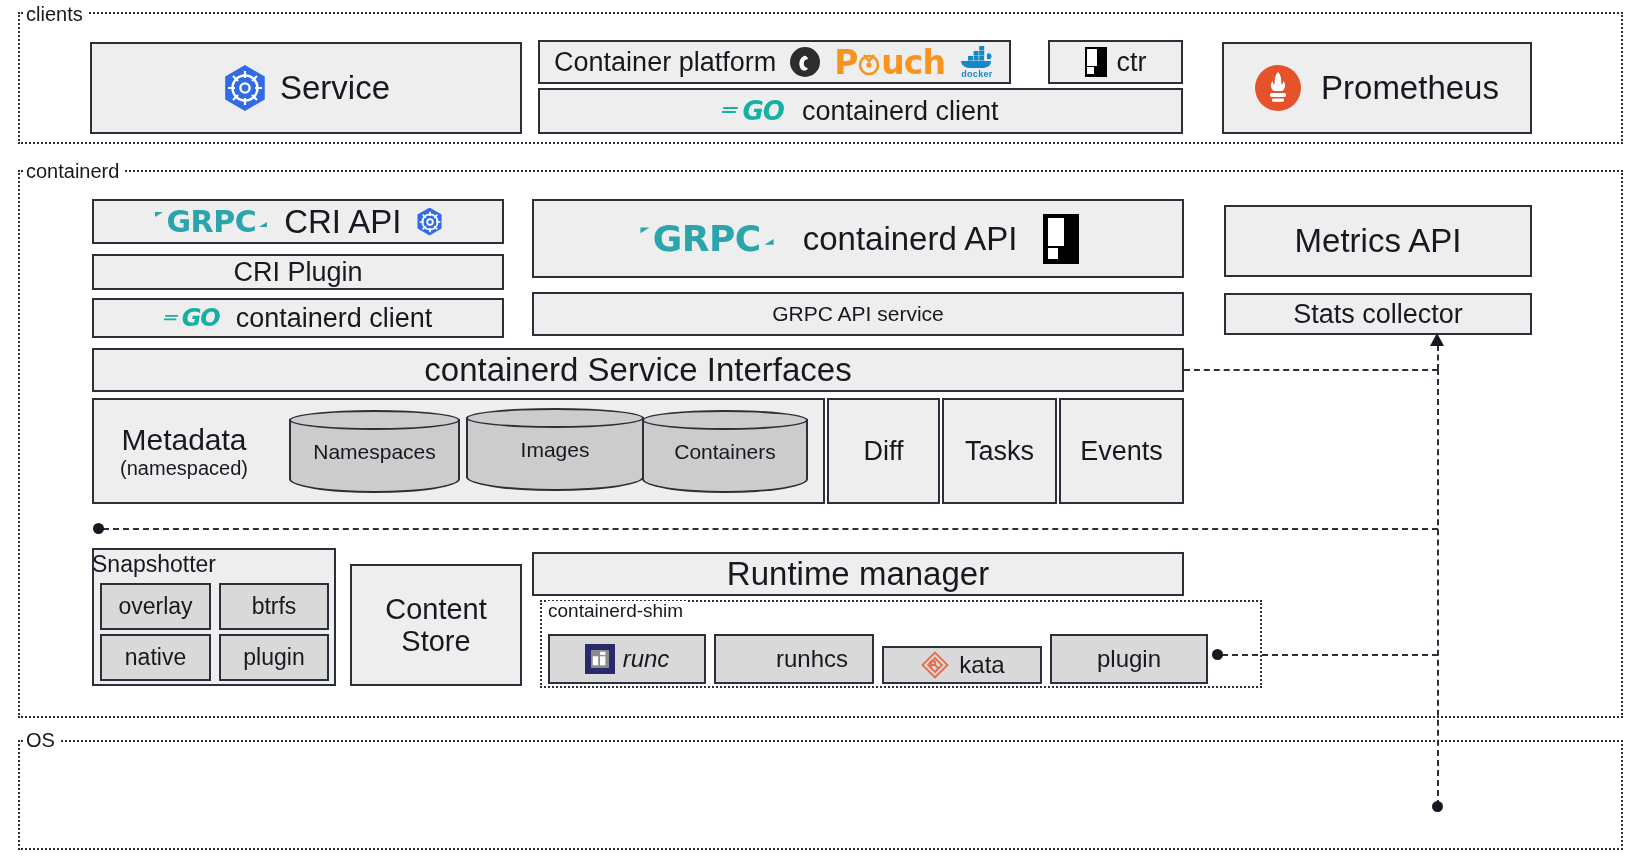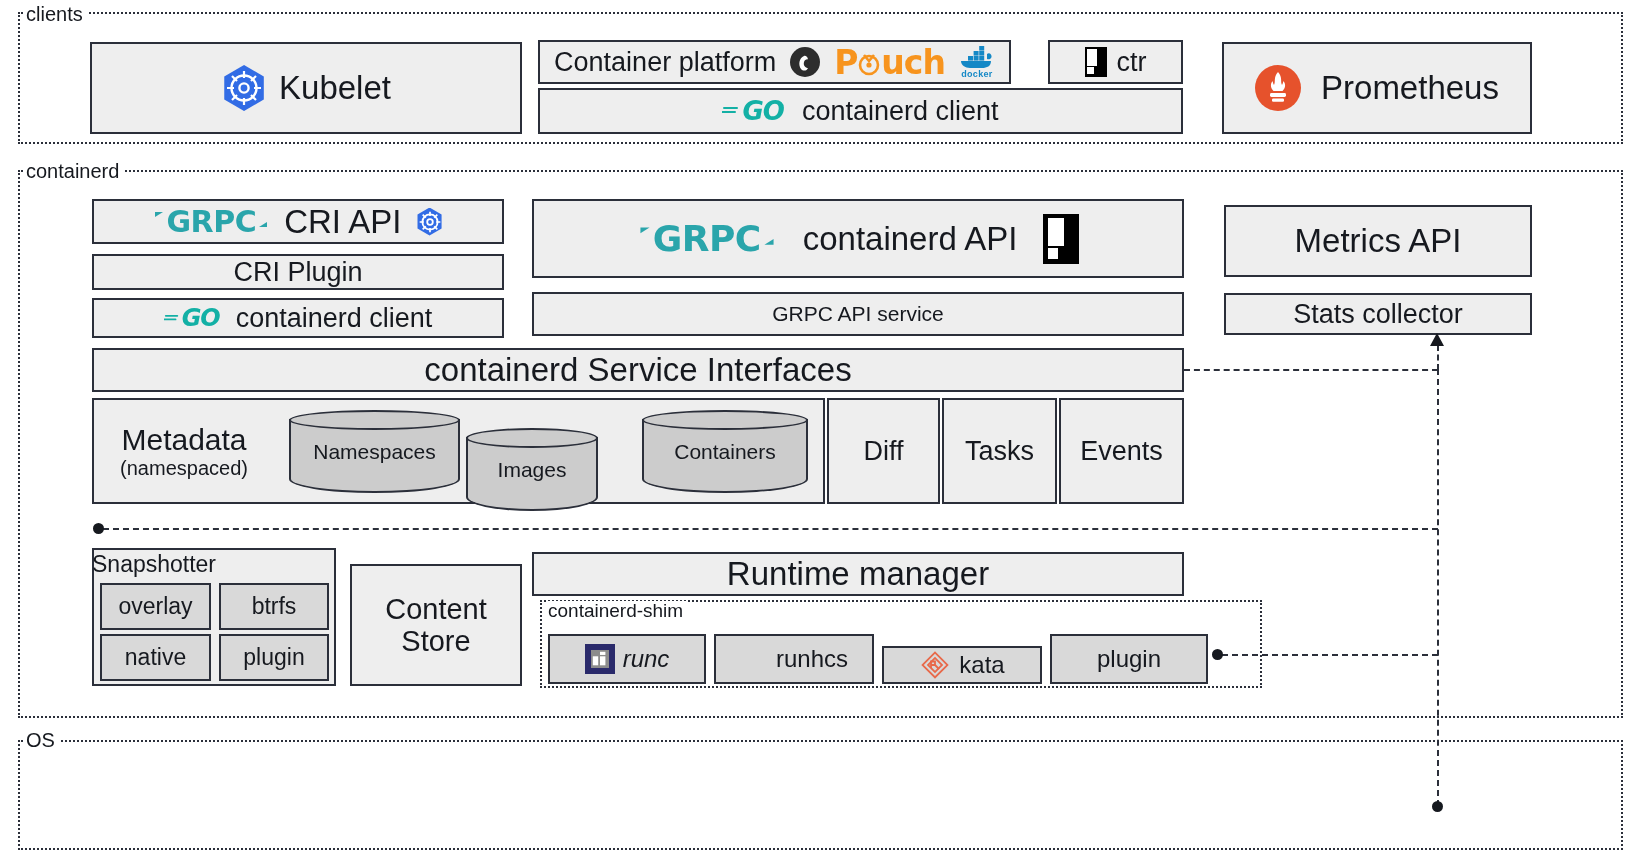--- a/index.html
+++ b/index.html
@@ -180,21 +180,21 @@
               <line x1="23" y1="33" x2="23" y2="40"></line>
             <line x1="6" y1="23" x2="13" y2="23"></line>
               <line x1="33" y1="23" x2="40" y2="23"></line>
             <line x1="11" y1="11" x2="16" y2="16"></line>
               <line x1="30" y1="30" x2="35" y2="35"></line>
             <line x1="35" y1="11" x2="30" y2="16"></line>
               <line x1="16" y1="30" x2="11" y2="35"></line>
           </g>
         </svg>
       </span>
-      <span>Kubelet</span>
+      <span>Service</span>
     </span>
   </div>
 
   <div class="box med" style="left:538px;top:40px;width:473px;height:44px;">
     <span class="row-inline" style="gap:14px;">
       <span>Container platform</span>
 
       <span class="logo crio" style="width:30px;height:30px;">
         <svg width="30" height="30" viewBox="0 0 30 30">
           <circle cx="15" cy="15" r="14" fill="#2d2d2d"></circle>
@@ -355,21 +355,21 @@
   <div class="box col" style="left:96px;top:402px;width:176px;height:98px;border:none;background:transparent;">
     <span style="font-size:30px;">Metadata</span>
     <span style="font-size:20px;">(namespaced)</span>
   </div>
 
   <div class="cyl" style="left:289px;top:410px;width:171px;height:83px;">
     <div class="body"></div>
     <div class="top"></div>
     <div class="lbl">Namespaces</div>
   </div>
-  <div class="cyl" style="left:466px;top:428px;width:132px;height:83px;padding-left:29px;">
+  <div class="cyl" style="left:466px;top:408px;width:178px;height:83px;padding-left:29px;">
     <div class="body"></div>
     <div class="top"></div>
     <div class="lbl">Images</div>
   </div>
   <div class="cyl" style="left:642px;top:410px;width:166px;height:83px;">
     <div class="body"></div>
     <div class="top"></div>
     <div class="lbl">Containers</div>
   </div>
 

